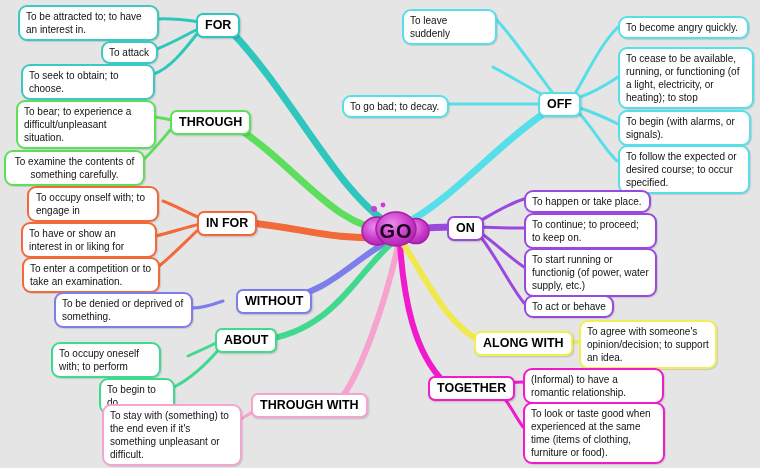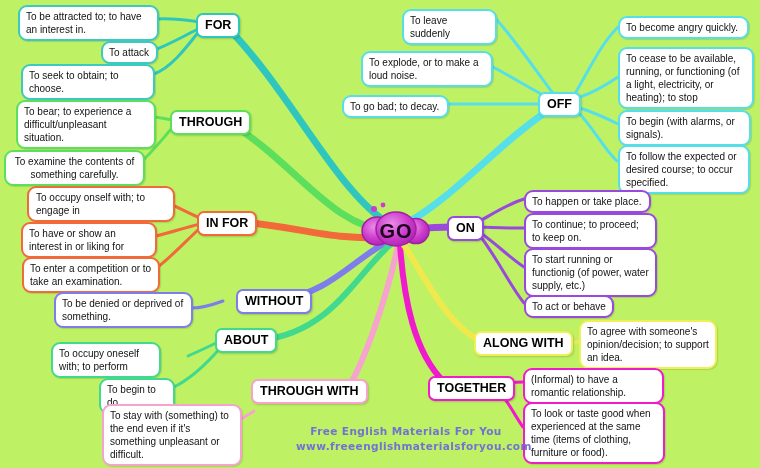--- a/index.html
+++ b/index.html
@@ -1,16 +1,16 @@
 <!DOCTYPE html>
 <html><head>
 <meta charset="utf-8">
 <style>
   html,body{margin:0;padding:0;background:#fff;}
-  .canvas{position:relative;width:760px;height:468px;background:#bef264;overflow:hidden;
+  .canvas{position:relative;width:760px;height:468px;background:#e5e5e5;overflow:hidden;
           font-family:"Liberation Sans",sans-serif;}
   .wires{position:absolute;left:0;top:0;}
   .box{position:absolute;box-sizing:border-box;background:#fff;border:2px solid #999;
        border-radius:9px;padding:3px 6px;font:10px/1.3 "Liberation Sans",sans-serif;
        color:#111;box-shadow:1px 1px 1px rgba(0,0,0,.12);}
   .node{position:absolute;background:#fff;border:2px solid #999;border-radius:7px;
         padding:2px 7px;font-weight:bold;font-size:12.5px;line-height:1.35;color:#000;
         white-space:nowrap;box-shadow:1px 1px 2px rgba(0,0,0,.18);
         font-family:"Liberation Sans",sans-serif;}
   .go-label{position:absolute;left:368px;top:220px;width:56px;text-align:center;
@@ -102,62 +102,57 @@
       <ellipse cx="416" cy="231" rx="13" ry="12.5" fill="url(#goGrad)" stroke="#a21fa2" stroke-width="1.5"></ellipse>
       <ellipse cx="396" cy="229" rx="20" ry="17" fill="url(#goGrad)" stroke="#a21fa2" stroke-width="1.5"></ellipse>
     </g>
   </svg>
 
   <div class="node" style="left:196px;top:13px;border-color:#2fc7bd;">FOR</div>
   <div class="node" style="left:170px;top:110px;border-color:#5ddf5d;text-align:right;">THROUGH</div>
   <div class="node" style="left:197px;top:211px;border-color:#f2693a;">IN FOR</div>
   <div class="node" style="left:236px;top:289px;border-color:#7d7deb;">WITHOUT</div>
   <div class="node" style="left:215px;top:328px;border-color:#41d98e;">ABOUT</div>
-  <div class="node" style="left:251px;top:379px;border-color:#f6a3cd;">THROUGH WITH</div>
+  <div class="node" style="left:251px;top:393px;border-color:#f6a3cd;">THROUGH WITH</div>
   <div class="node" style="left:538px;top:92px;border-color:#57dfe9;">OFF</div>
   <div class="node" style="left:447px;top:216px;border-color:#9a49de;">ON</div>
   <div class="node" style="left:474px;top:331px;border-color:#f0f052;">ALONG WITH</div>
   <div class="node" style="left:428px;top:376px;border-color:#ef1bcd;">TOGETHER</div>
 
   <div class="box" style="left:18px;top:5px;width:141px;border-color:#3ec9c0;">To be attracted to; to have an interest in.</div>
   <div class="box" style="left:101px;top:41px;width:57px;border-color:#3ec9c0;">To attack</div>
   <div class="box" style="left:21px;top:64px;width:134px;border-color:#3ec9c0;">To seek to obtain; to choose.</div>
 
   <div class="box" style="left:16px;top:100px;width:140px;border-color:#5ddf5d;">To bear; to experience a difficult/unpleasant situation.</div>
   <div class="box" style="left:4px;top:150px;width:141px;border-color:#5ddf5d;text-align:center;">To examine the contents of something carefully.</div>
 
-  <div class="box" style="left:27px;top:186px;width:148px;border-color:#f2693a;padding-left:7px;">To occupy onself with; to engage in</div>
+  <div class="box" style="left:27px;top:186px;width:132px;border-color:#f2693a;padding-left:7px;">To occupy onself with; to engage in</div>
   <div class="box" style="left:21px;top:222px;width:136px;border-color:#f2693a;">To have or show an interest in or liking for</div>
   <div class="box" style="left:22px;top:257px;width:138px;border-color:#f2693a;">To enter a competition or to take an examination.</div>
 
   <div class="box" style="left:54px;top:292px;width:139px;border-color:#7d7deb;">To be denied or deprived of something.</div>
 
   <div class="box" style="left:51px;top:342px;width:110px;border-color:#41d98e;">To occupy oneself with; to perform</div>
   <div class="box" style="left:99px;top:378px;width:76px;border-color:#41d98e;">To begin to do</div>
 
   <div class="box" style="left:102px;top:404px;width:140px;border-color:#f6a3cd;">To stay with (something) to the end even if it's something unpleasant or difficult.</div>
 
   <div class="box" style="left:402px;top:9px;width:95px;border-color:#57dfe9;">To leave suddenly</div>
-  <div class="box" style="left:361px;top:51px;width:132px;border-color:#57dfe9;">To explode, or to make a loud noise.</div>
   <div class="box" style="left:342px;top:95px;width:107px;border-color:#57dfe9;">To go bad; to decay.</div>
   <div class="box" style="left:618px;top:16px;width:131px;border-color:#57dfe9;">To become angry quickly.</div>
   <div class="box" style="left:618px;top:47px;width:136px;border-color:#57dfe9;">To cease to be available, running, or functioning (of a light, electricity, or heating); to stop</div>
   <div class="box" style="left:618px;top:110px;width:133px;border-color:#57dfe9;">To begin (with alarms, or signals).</div>
   <div class="box" style="left:618px;top:145px;width:132px;border-color:#57dfe9;">To follow the expected or desired course; to occur specified.</div>
 
   <div class="box" style="left:524px;top:190px;width:127px;border-color:#9a49de;">To happen or take place.</div>
   <div class="box" style="left:524px;top:213px;width:133px;border-color:#9a49de;">To continue; to proceed; to keep on.</div>
   <div class="box" style="left:524px;top:248px;width:133px;border-color:#9a49de;">To start running or functionig (of power, water supply, etc.)</div>
   <div class="box" style="left:524px;top:295px;width:90px;border-color:#9a49de;">To act or behave</div>
 
   <div class="box" style="left:579px;top:320px;width:138px;border-color:#f0f052;">To agree with someone's opinion/decision; to support an idea.</div>
 
   <div class="box" style="left:523px;top:368px;width:141px;border-color:#ef1bcd;">(Informal) to have a romantic relationship.</div>
   <div class="box" style="left:523px;top:402px;width:142px;border-color:#ef1bcd;">To look or taste good when experienced at the same time (items of clothing, furniture or food).</div>
 
   <div class="go-label">GO</div>
 
-  <div class="footer">
-    <div>Free English Materials For You</div>
-    <div>www.freeenglishmaterialsforyou.com</div>
-  </div>
 
 </div>
 
 </body></html>

